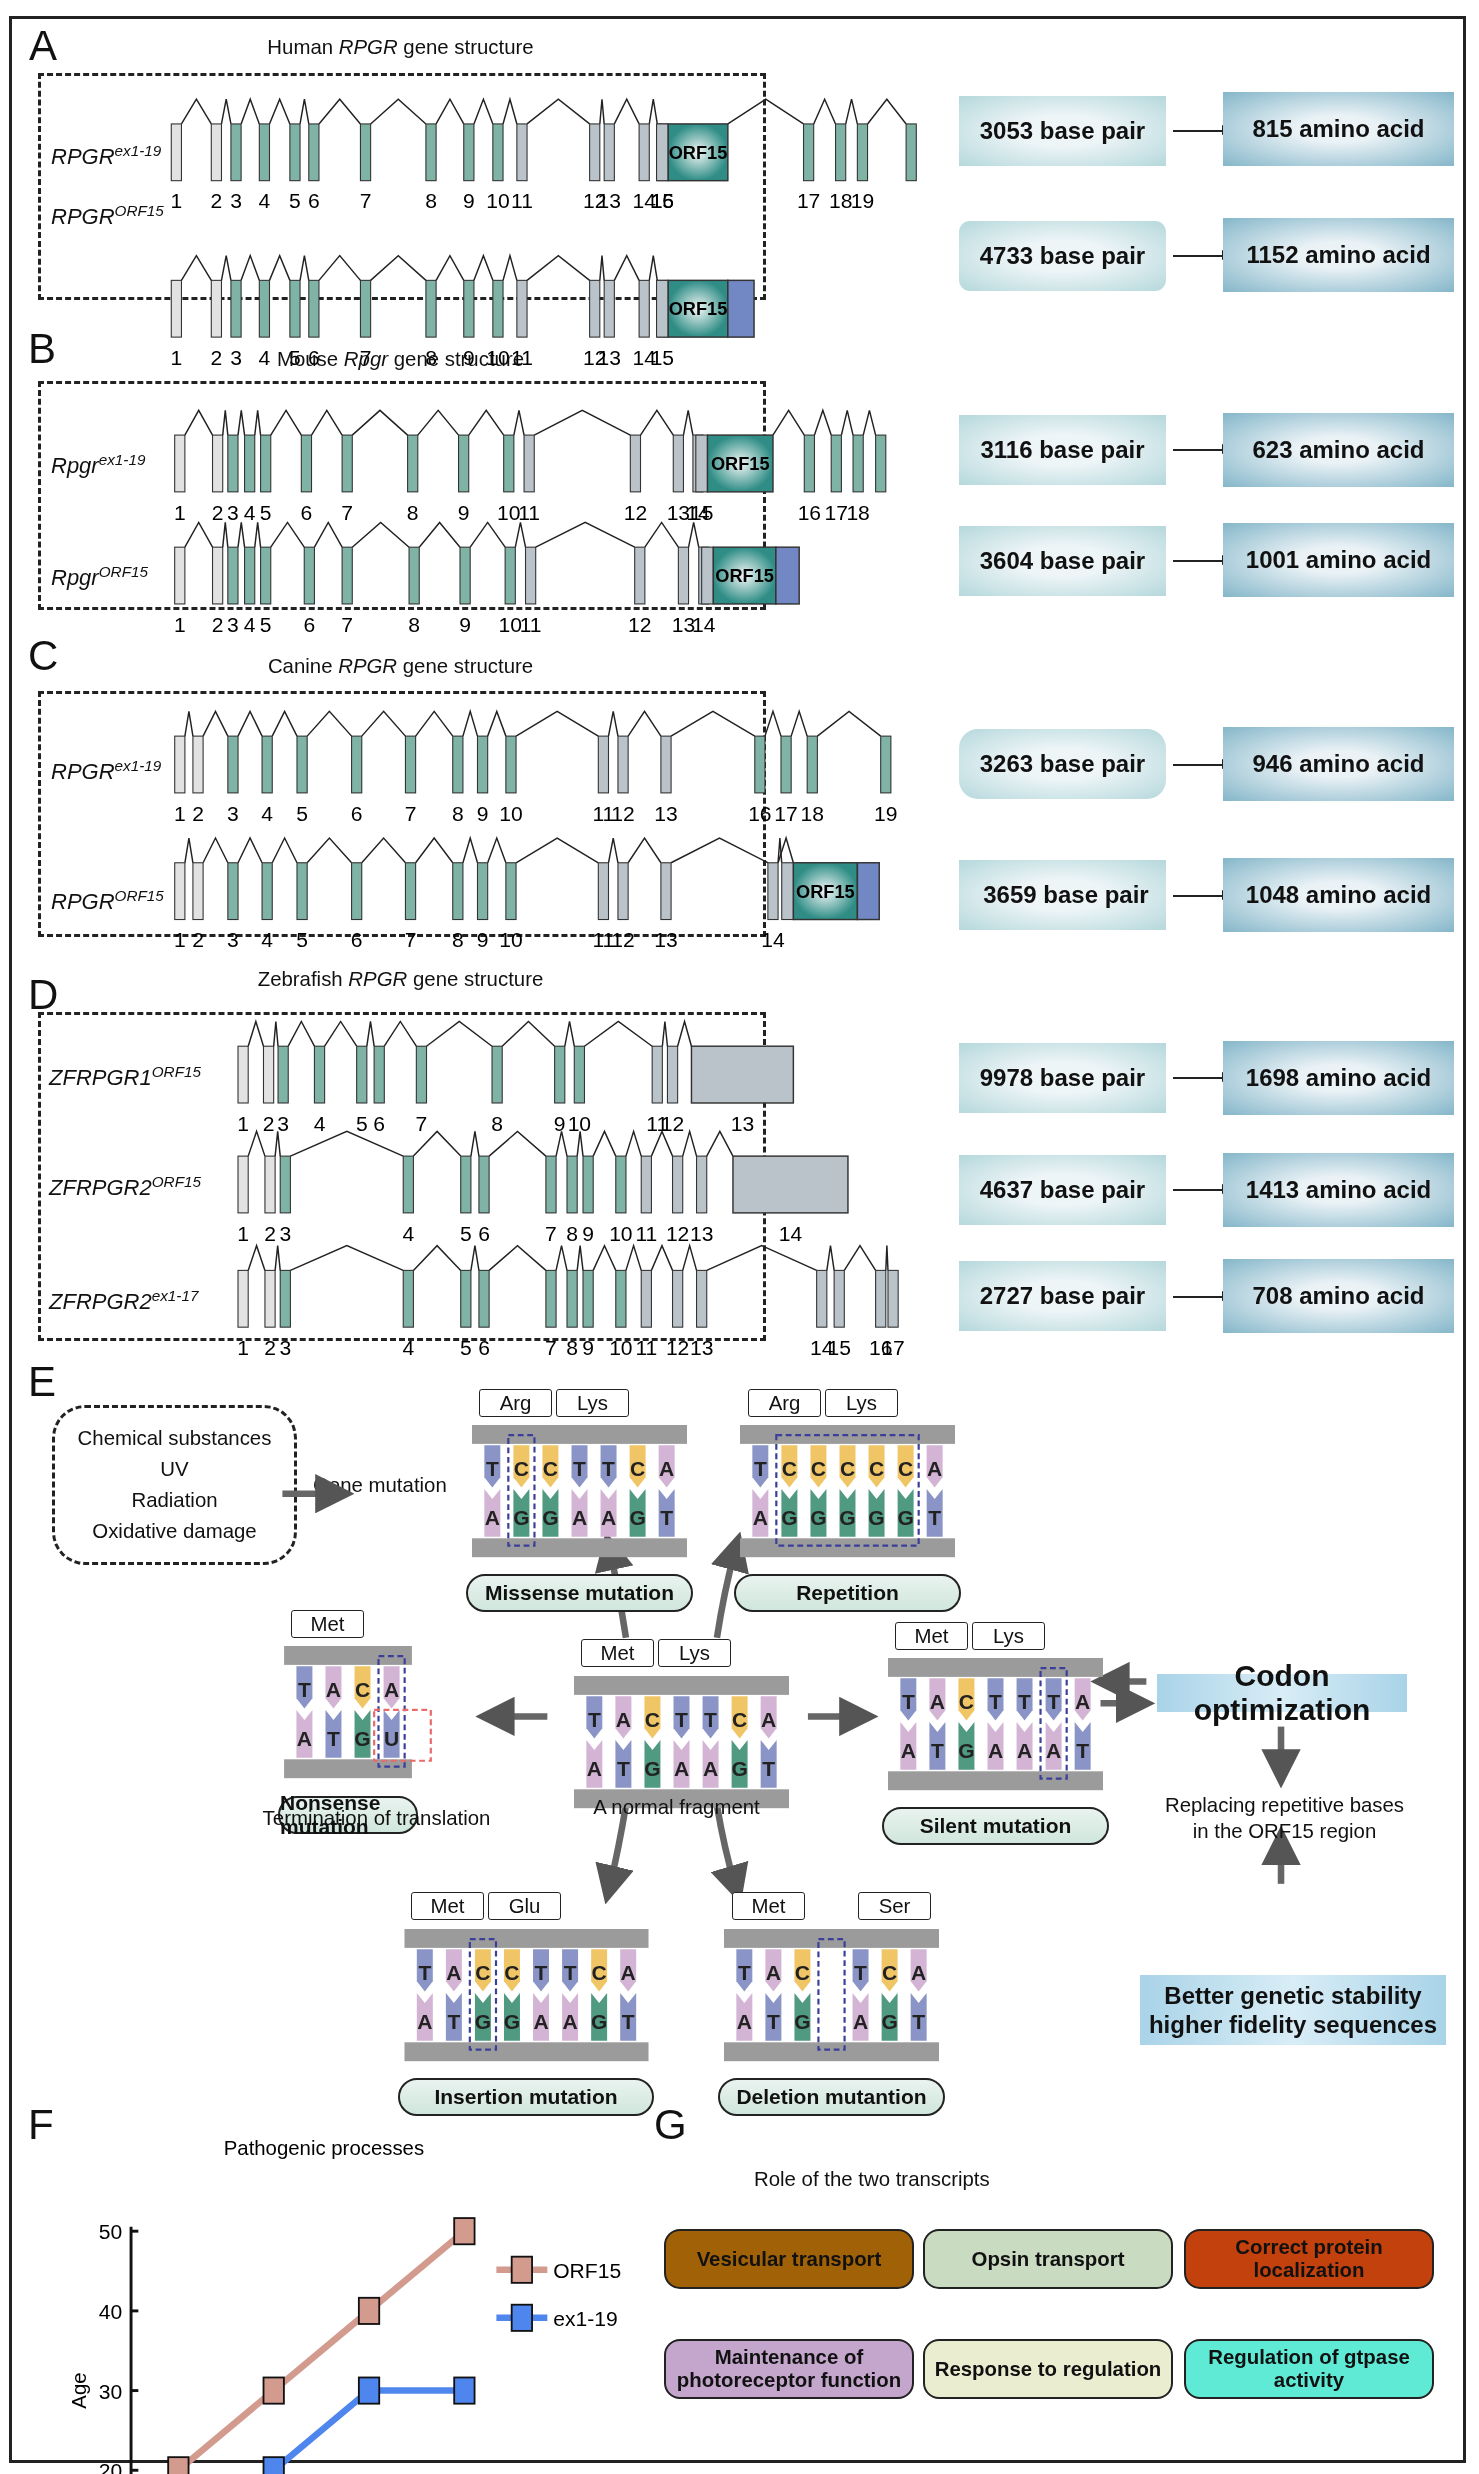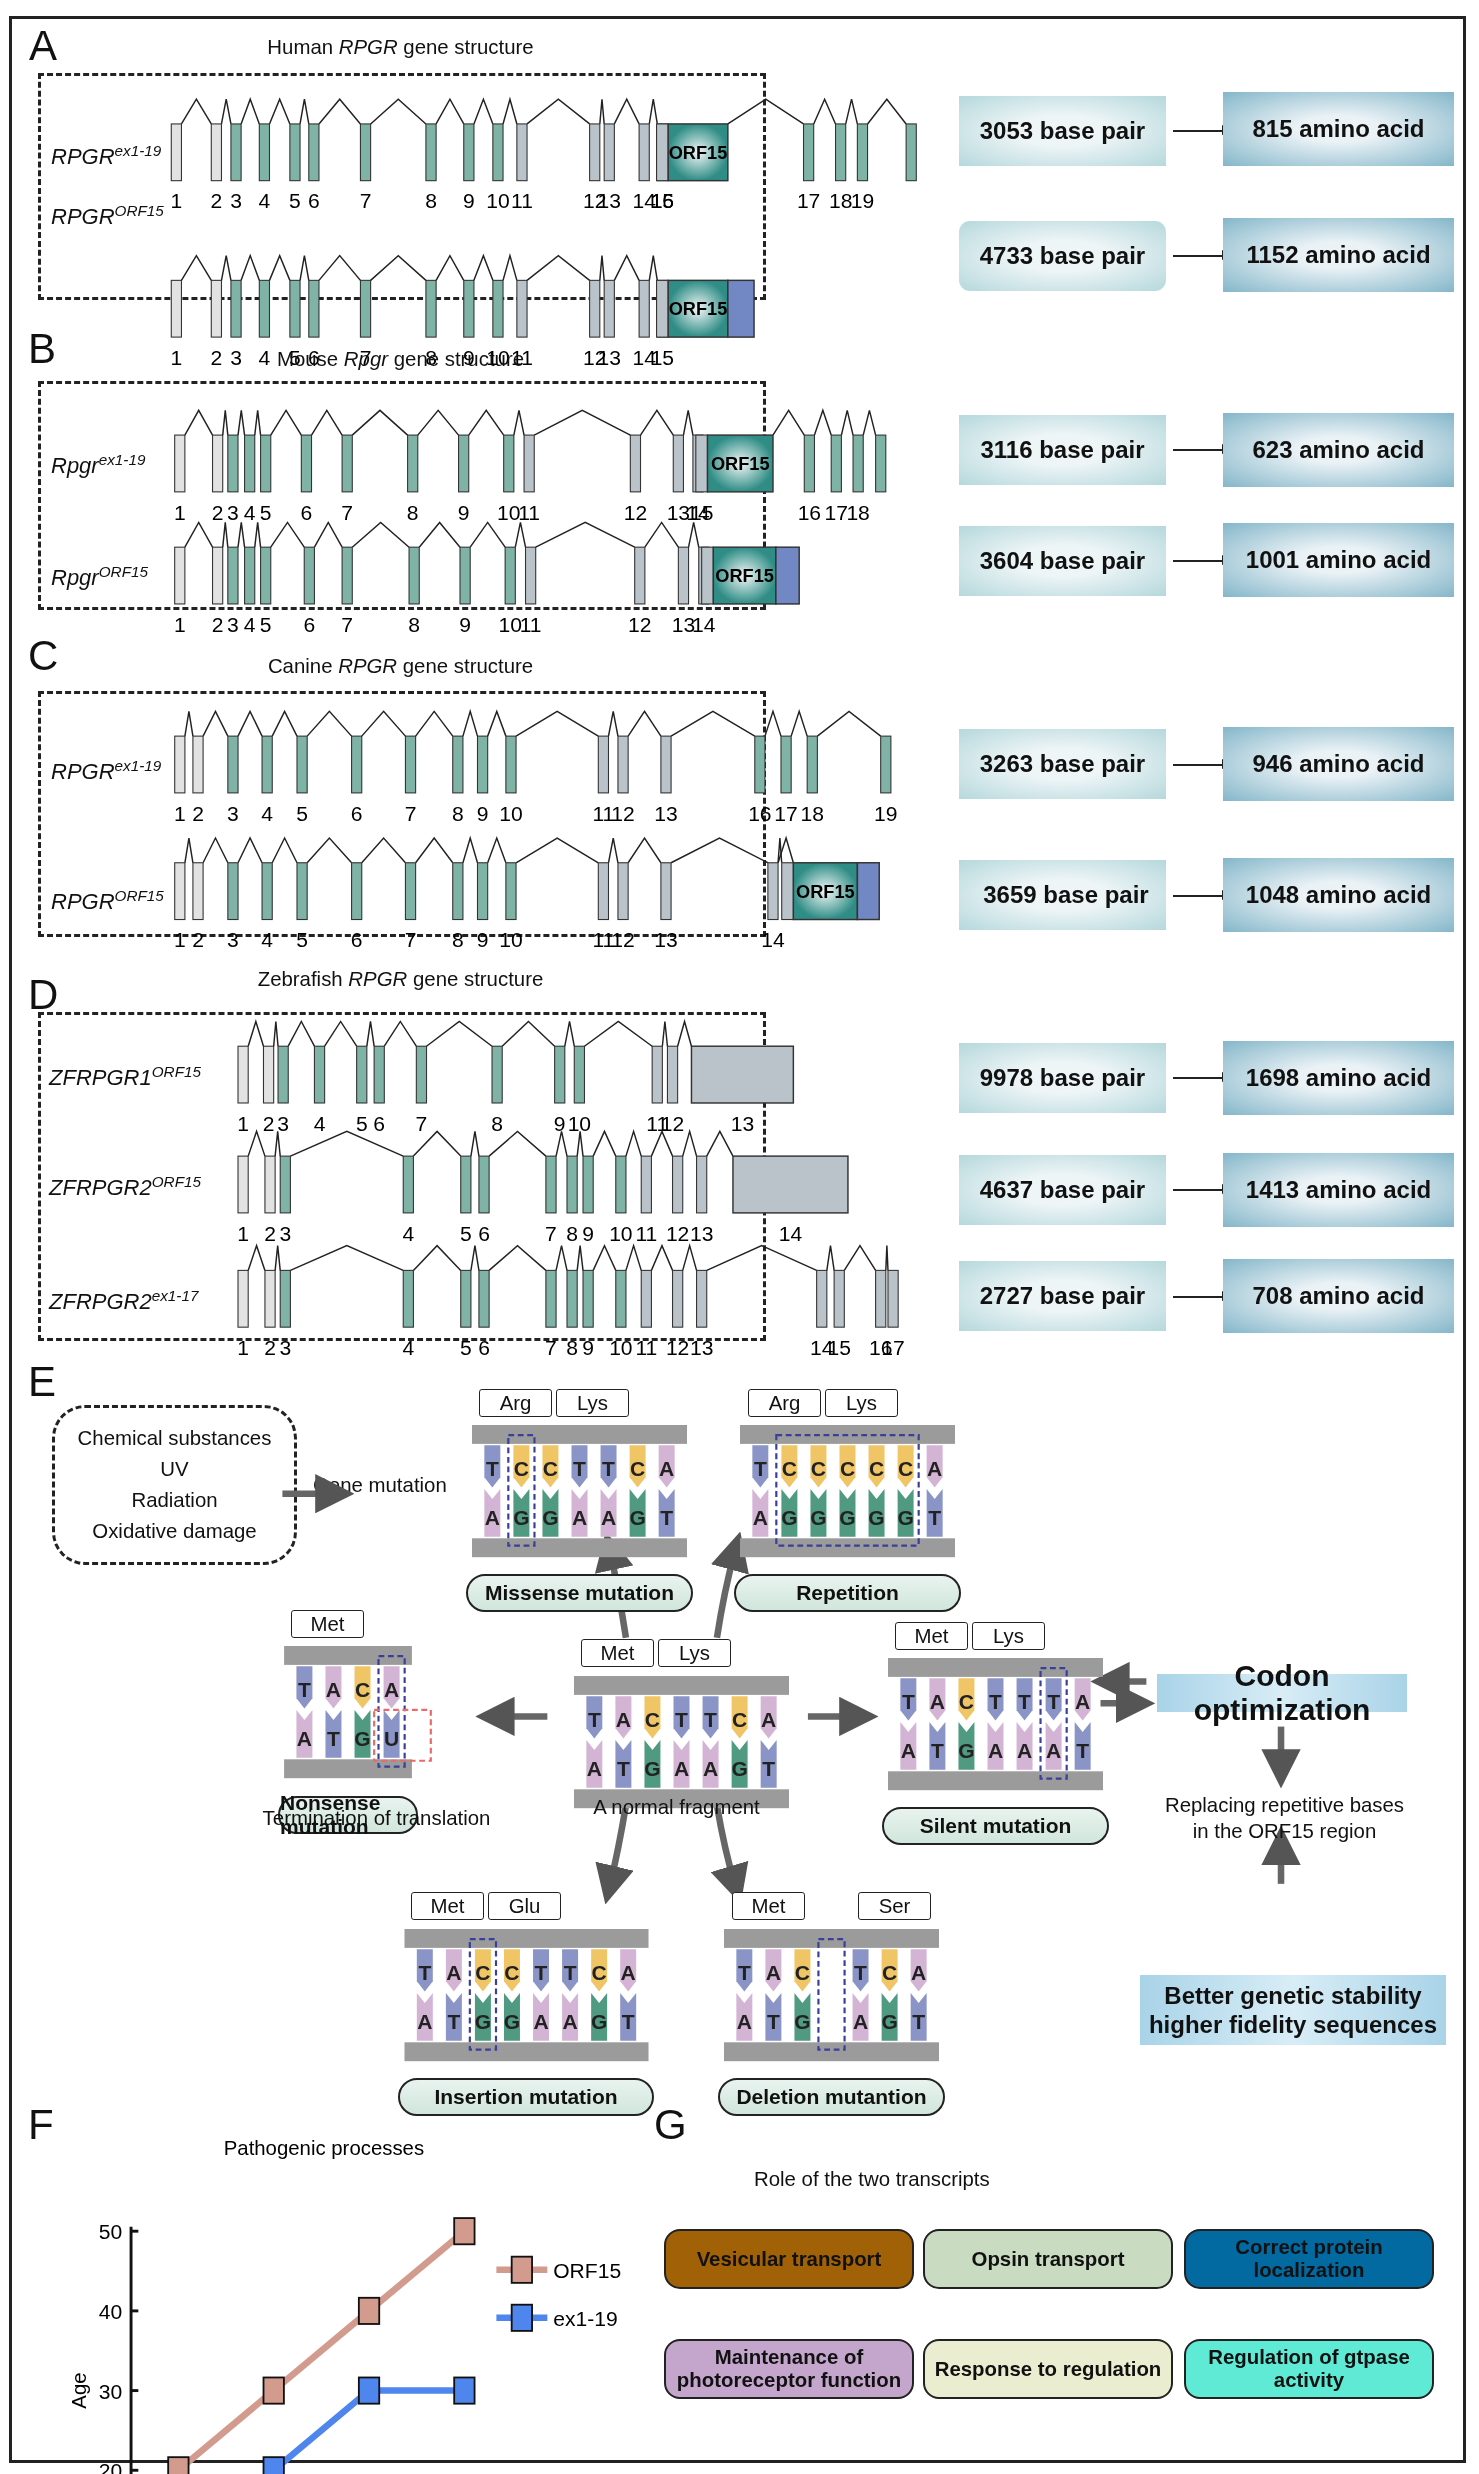--- a/index.html
+++ b/index.html
@@ -401,21 +401,21 @@
       <text x="564" y="352" text-anchor="middle" class="exlabel">7</text>
       <text x="629" y="352" text-anchor="middle" class="exlabel">8</text>
       <text x="663" y="352" text-anchor="middle" class="exlabel">9</text>
       <text x="702" y="352" text-anchor="middle" class="exlabel">10</text>
       <text x="829" y="352" text-anchor="middle" class="exlabel">11</text>
       <text x="856" y="352" text-anchor="middle" class="exlabel">12</text>
       <text x="915" y="352" text-anchor="middle" class="exlabel">13</text>
       <text x="1062" y="352" text-anchor="middle" class="exlabel">14</text>
     </svg>
     <div class="gene-label" style="left: 51px; top: 757px;"><span>RPGR</span><sup>ex1-19</sup></div>
-    <div class="bp" style="left: 959px; top: 729px;">3263 base pair</div>
+    <div class="bp" style="left: 959px; top: 729px; border-radius: 19px;">3263 base pair</div>
     <div class="arrow-r" style="left: 1173px; top: 764px;"></div>
     <div class="aa" style="left: 1223px; top: 727px;">946 amino acid</div>
     <div class="gene-label" style="left: 51px; top: 887px;"><span>RPGR</span><sup>ORF15</sup></div>
     <div class="bp" style="left: 959px; top: 860px; padding-left: 7px;">3659 base pair</div>
     <div class="arrow-r" style="left: 1173px; top: 895px;"></div>
     <div class="aa" style="left: 1223px; top: 858px;">1048 amino acid</div>
     <div class="panel-letter" style="left: 28px; top: 971px;">D</div>
     <div class="panel-title" style="left: 0px; width: 801px; top: 968px;"><span>Zebrafish </span><i>RPGR</i><span> gene structure</span></div>
     <div class="dashbox" style="left: 38px; top: 1012px; width: 728px; height: 329px;"></div>
     <svg class="gene" width="1479" height="329" style="left:0;top:1012px;" viewBox="0 0 2032 452">
@@ -883,18 +883,18 @@
     <line x1="682" y1="324" x2="752" y2="324" stroke="#4f86ee" stroke-width="9"></line>
     <rect x="703" y="306" width="28" height="36" fill="#4f86ee" stroke="#111" stroke-width="2.5"></rect>
     <text x="760" y="335" font-size="29" font-family="Liberation Sans, sans-serif">ex1-19</text>
   </svg>
 
 <div class="panel-letter" style="left:654px;top:2101px;">G</div>
 <div class="plain" style="left:754px;top:2168px;">Role of the two transcripts</div>
 <div id="roles">
     <div class="role" style="left: 664px; top: 2229px; background: #a16207;">Vesicular transport</div>
     <div class="role" style="left: 923px; top: 2229px; background: rgb(201, 220, 194);">Opsin transport</div>
-    <div class="role" style="left: 1184px; top: 2229px; background: #0369a1;">Correct protein localization</div>
+    <div class="role" style="left: 1184px; top: 2229px; background: #c2410c;">Correct protein localization</div>
     <div class="role" style="left: 664px; top: 2339px; background: rgb(196, 166, 204);">Maintenance of photoreceptor function</div>
     <div class="role" style="left: 923px; top: 2339px; background: rgb(235, 237, 208);">Response to regulation</div>
     <div class="role" style="left: 1184px; top: 2339px; background: #5eead4;">Regulation of gtpase activity</div>
   </div>
 
 
 </body></html>

